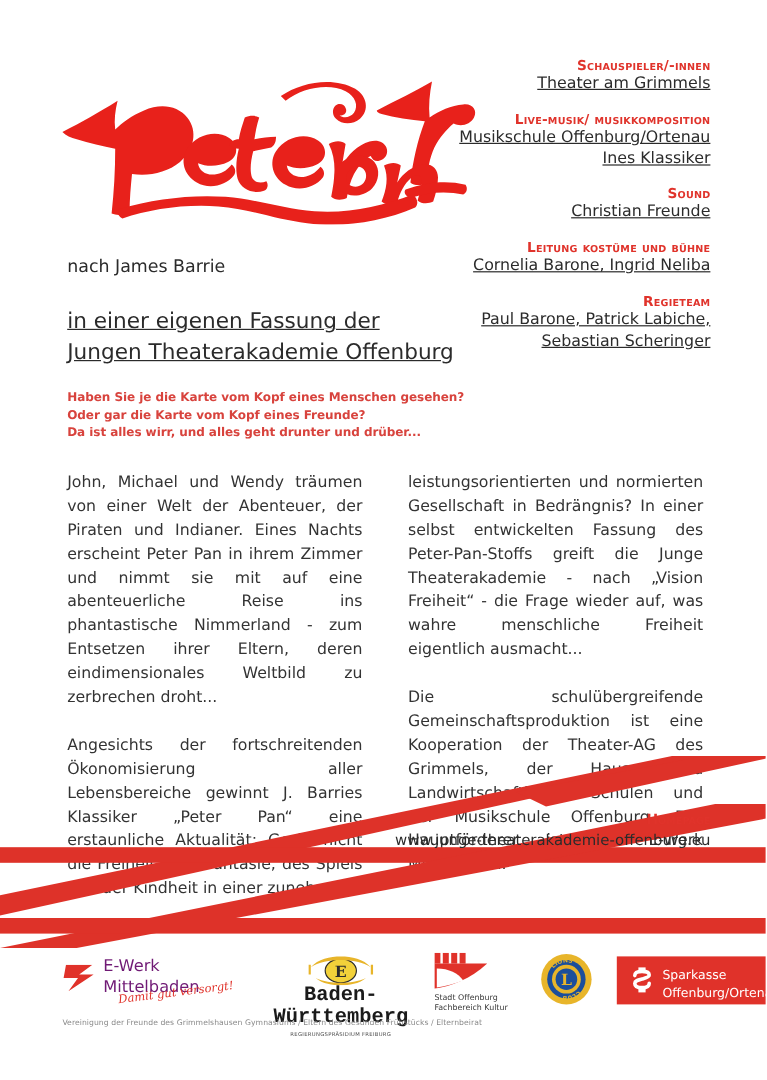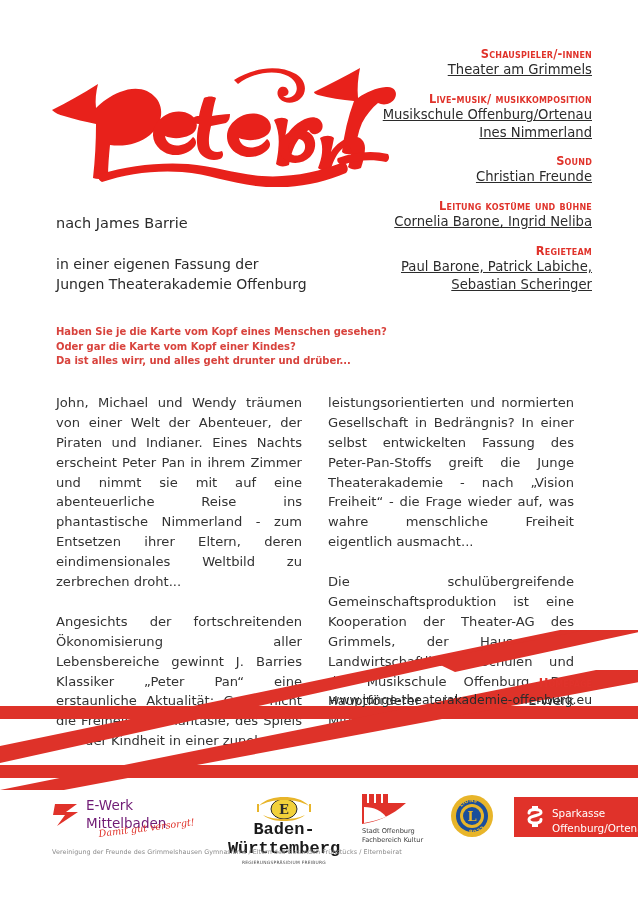--- a/index.html
+++ b/index.html
@@ -71,22 +71,23 @@
     width: 330px;
   }
   .sub-author {
     color: #2b2b2b;
     font-size: 14.5px;
     line-height: 1.4;
     margin-bottom: 22px;
   }
   .sub-version {
     color: #2b2b2b;
-    font-size: 14px;
+    font-size: 18px;
     line-height: 1.42;
+    text-decoration: underline;
   }
 
   
   #tagline {
     position: absolute;
     left: 56px;
     top: 325px;
     width: 500px;
   }
   .tagline-line {
@@ -97,21 +98,21 @@
     letter-spacing: -0.05px;
   }
 
   
   #body-cols {
     position: absolute;
     left: 56px;
     top: 393px;
     width: 530px;
     display: flex;
-    gap: 26px;
+    gap: 38px;
   }
   .bcol { width: 246px; }
   .bpara {
     color: #333333;
     font-size: 13.1px;
     line-height: 1.52;
     text-align: justify;
     margin: 0 0 20px 0;
     hyphens: none;
   }
@@ -331,21 +332,21 @@
   <div id="credits">
 
     <div class="credit-block">
       <div class="credit-head">Schauspieler/-innen</div>
       <div class="credit-line">Theater am Grimmels</div>
     </div>
 
     <div class="credit-block">
       <div class="credit-head">Live-Musik/ Musikkomposition</div>
       <div class="credit-line">Musikschule Offenburg/Ortenau</div>
-      <div class="credit-line">Ines Nimmerland</div>
+      <div class="credit-line">Ines Klassiker</div>
     </div>
 
     <div class="credit-block">
       <div class="credit-head">Sound</div>
       <div class="credit-line">Christian Freunde</div>
     </div>
 
     <div class="credit-block">
       <div class="credit-head">Leitung Kostüme und Bühne</div>
       <div class="credit-line">Cornelia Barone, Ingrid Neliba</div>
@@ -360,21 +361,21 @@
   </div>
 
   <div id="subtitle-area">
     <div class="sub-author">nach James Barrie</div>
     <div class="sub-version">in einer eigenen Fassung der</div>
     <div class="sub-version">Jungen Theaterakademie Offenburg</div>
   </div>
 
   <div id="tagline">
     <div class="tagline-line">Haben Sie je die Karte vom Kopf eines Menschen gesehen?</div>
-    <div class="tagline-line">Oder gar die Karte vom Kopf einer Kindes?</div>
+    <div class="tagline-line">Oder gar die Karte vom Kopf eines Freunde?</div>
     <div class="tagline-line">Da ist alles wirr, und alles geht drunter und drüber...</div>
   </div>
 
   <div id="body-cols">
     <div class="bcol">
       <p class="bpara">John, Michael und Wendy träumen von einer Welt der Abenteuer, der Piraten und Indianer. Eines Nachts erscheint Peter Pan in ihrem Zimmer und nimmt sie mit auf eine abenteuerliche Reise ins phantastische Nimmerland - zum Entsetzen ihrer Eltern, deren eindimensionales Weltbild zu zerbrechen droht...</p>
       <p class="bpara">Angesichts der fortschreitenden Ökonomisierung aller Lebensbereiche gewinnt J. Barries Klassiker „Peter Pan“ eine erstaunliche Aktualität: Gerät nicht die Freiheit der Phantasie, des Spiels und der Kindheit in einer zunehmend</p>
     </div>
     <div class="bcol">
       <p class="bpara">leistungsorientierten und normierten Gesellschaft in Bedrängnis? In einer selbst entwickelten Fassung des Peter-Pan-Stoffs greift die Junge Theaterakademie - nach „Vision Freiheit“ - die Frage wieder auf, was wahre menschliche Freiheit eigentlich ausmacht...</p>

